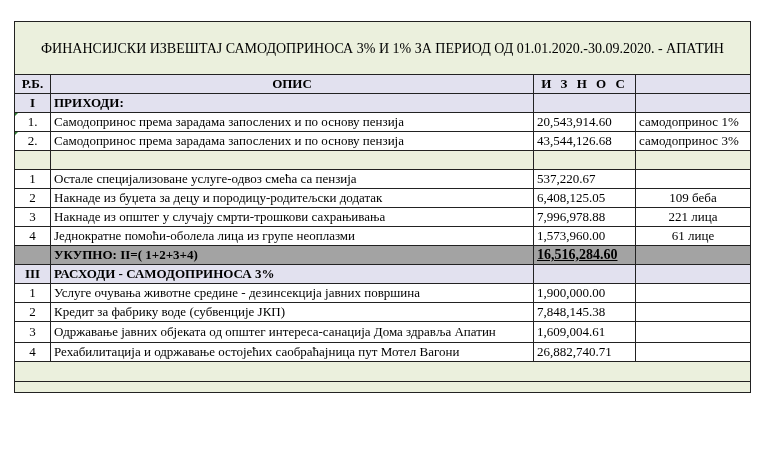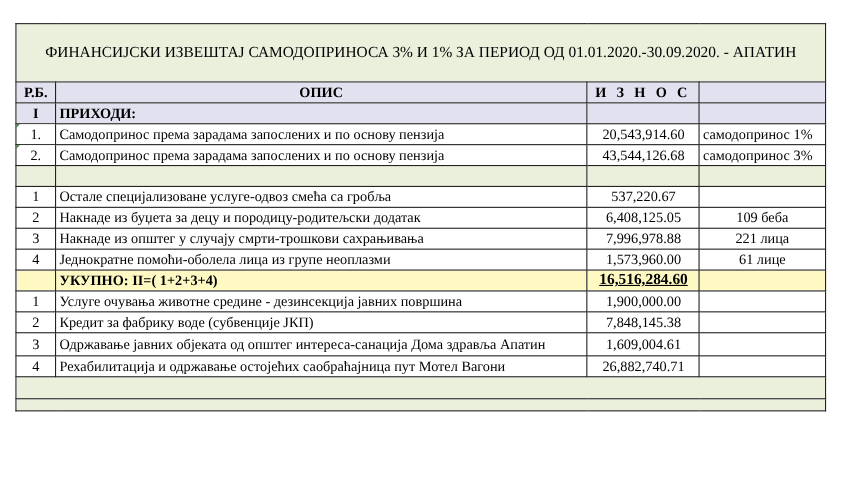--- a/index.html
+++ b/index.html
@@ -8,24 +8,24 @@
   table.report { position: absolute; left: 14px; top: 21px; width: 736px;
                  border-collapse: collapse; table-layout: fixed; font-size: 13px; }
   table.report td { border: 1.5px solid #222; padding: 0 3px; height: 18px;
                     white-space: nowrap; overflow: hidden; line-height: 16px; }
   col.c1 { width: 36px; } col.c2 { width: 483px; } col.c3 { width: 102px; } col.c4 { width: 115px; }
   .title-cell { background: #ebf0dd; text-align: center; font-weight: normal; font-size: 14px;
                 white-space: normal !important; height: 52px !important; line-height: 19px !important; padding: 0 8px !important; }
   .hdr td { background: #e2e1ef; font-weight: bold; }
   .sec td { background: #e2e1ef; font-weight: bold; }
   .blank td { background: #ebf0dd; height: 17px; }
-  .total td { background: #fef9c3; font-weight: bold; }
+  .total td { background: #a3a3a3; font-weight: bold; }
   .plain td { background: #ffffff; }
   .center { text-align: center; }
-  .num { text-align: center; padding-right: 2px !important; }
+  .num { text-align: left; padding-right: 2px !important; }
   .bold-num { font-weight: bold; font-size: 14px; text-decoration: underline; }
   .roman { text-align: center; font-weight: bold; }
   .tall td { height: 38px; }
   .wrap { white-space: normal !important; line-height: 20px !important; }
   .grey-top td { border-top: 3px solid #7a7a7a; }
   .grey-bottom td { border-bottom: 3px solid #7a7a7a; }
   .mark { position: relative; }
   .mark::before { content: ""; position: absolute; left: -1px; top: -1px; width: 0; height: 0;
                   border-top: 5px solid #2e7d32; border-right: 5px solid transparent; }
   .spaced { letter-spacing: 3px; }
@@ -71,21 +71,21 @@
   </tr>
   <tr class="blank">
     <td></td>
         <td></td>
         <td></td>
         <td></td>
   </tr>
 
   <tr class="plain">
     <td class="center">1</td>
-    <td>Остале специјализоване услуге-одвоз смећа са гробља</td>
+    <td>Остале специјализоване услуге-одвоз смећа са пензија</td>
     <td class="num">537,220.67</td>
     <td class="center"></td>
   </tr>
   <tr class="plain">
     <td class="center">2</td>
     <td>Накнаде из буџета за децу и породицу-родитељски додатак</td>
     <td class="num">6,408,125.05</td>
     <td class="center">109 беба</td>
   </tr>
   <tr class="plain">
@@ -100,20 +100,26 @@
     <td class="num">1,573,960.00</td>
     <td class="center">61 лице</td>
   </tr>
   <tr class="total">
     <td></td>
     <td>УКУПНО: II=( 1+2+3+4)</td>
     <td class="num bold-num">16,516,284.60</td>
     <td></td>
   </tr>
 
+  <tr class="sec">
+    <td class="roman">III</td>
+    <td>РАСХОДИ - САМОДОПРИНОСА 3%</td>
+    <td></td>
+        <td></td>
+  </tr>
   <tr class="plain">
     <td class="center">1</td>
     <td>Услуге очувања животне средине - дезинсекција јавних површина</td>
     <td class="num">1,900,000.00</td>
     <td></td>
   </tr>
   <tr class="plain">
     <td class="center">2</td>
     <td>Кредит за фабрику воде (субвенције ЈКП)</td>
     <td class="num">7,848,145.38</td>

